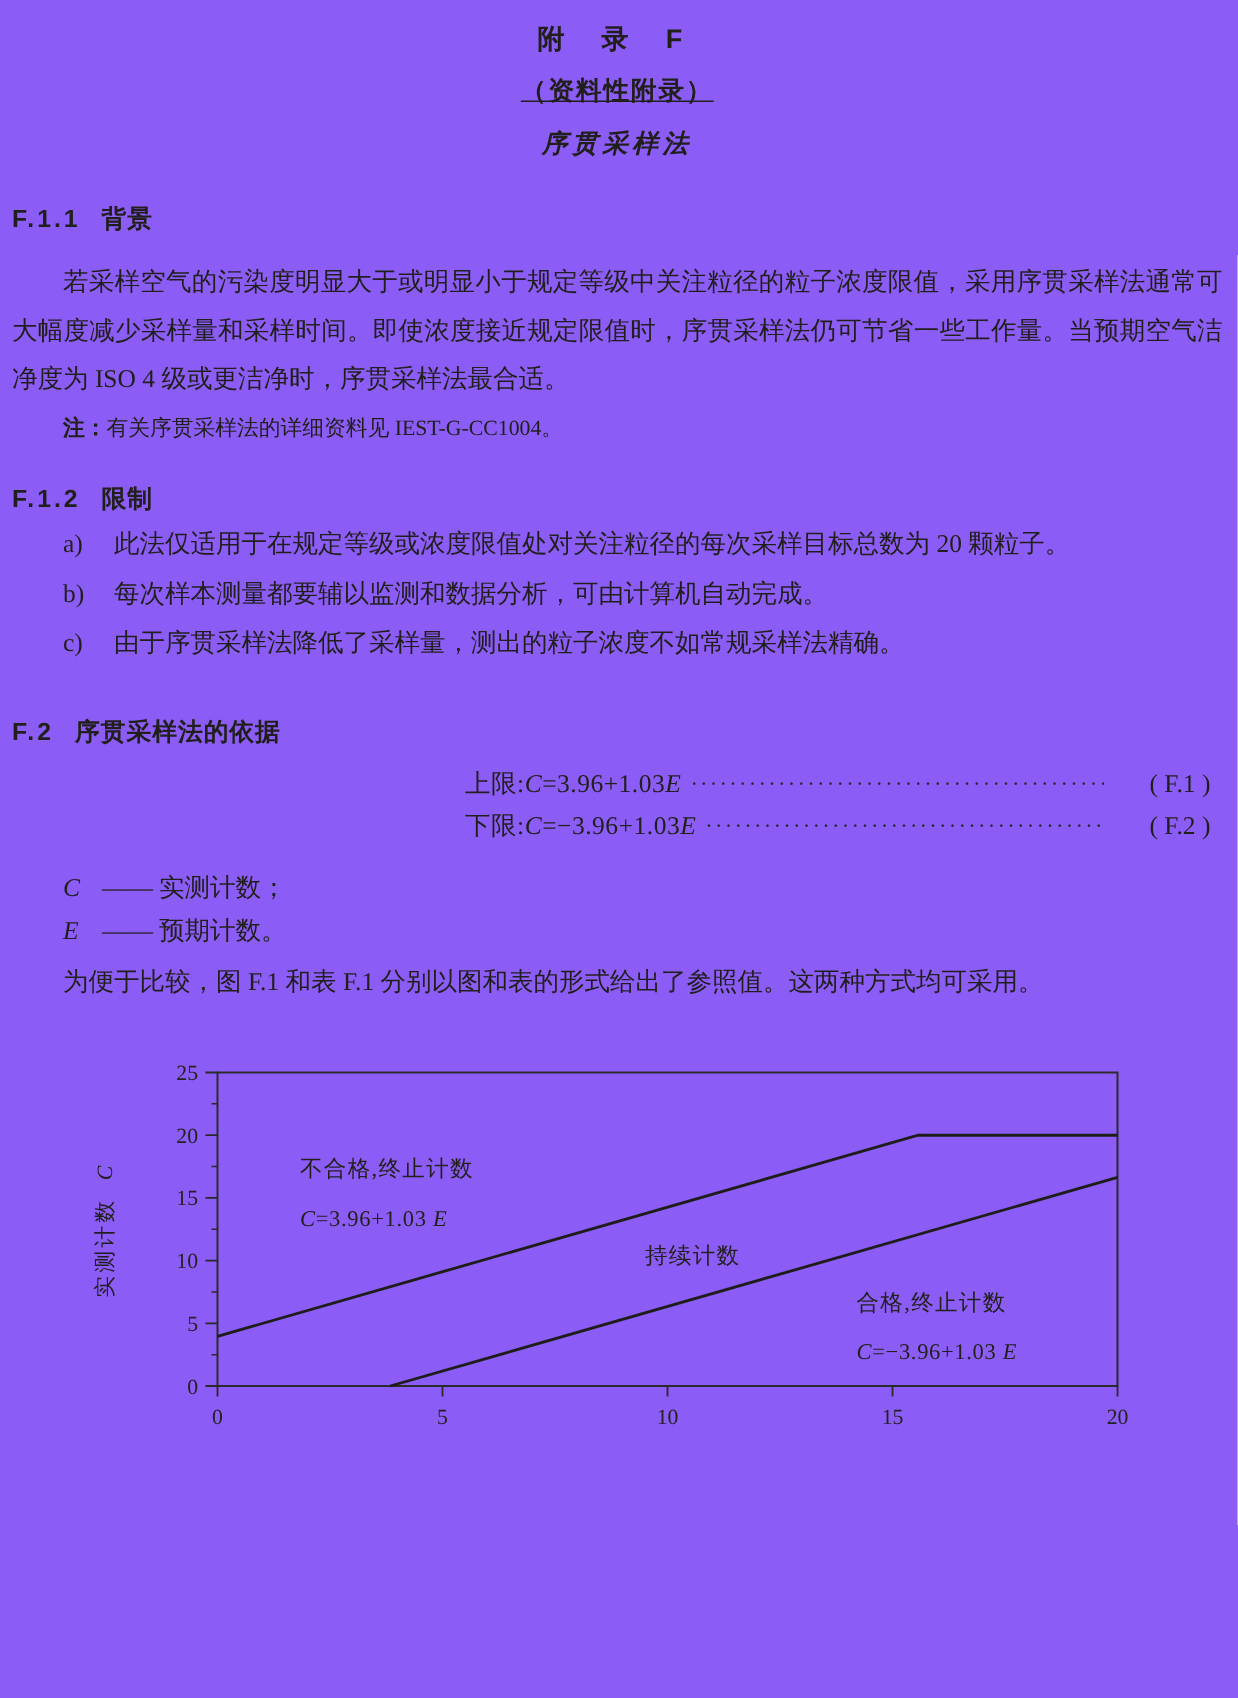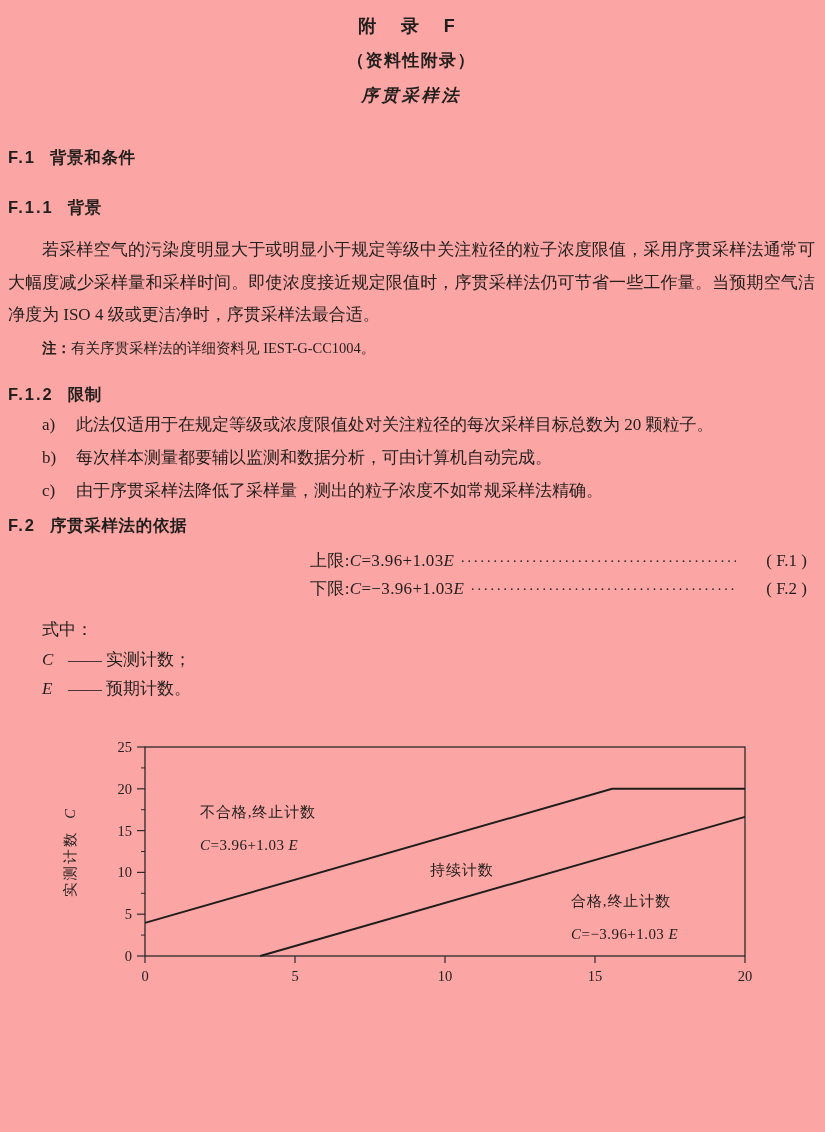--- a/index.html
+++ b/index.html
@@ -1,37 +1,37 @@
 <!DOCTYPE html>
 <html><head>
 <meta charset="utf-8">
 <style>
   html,body{margin:0;padding:0;background:#e8e8e6;}
   .page{
     position:relative;
     width:825px;height:1132px;
     margin:0 auto;
-    background:#fca5a5;
+    background:#8b5cf6;
     color:#211f1c;
     font-family:"Liberation Serif","DejaVu Serif",serif;
     font-size:17px;
     overflow:hidden;
     box-sizing:border-box;
     padding:10px 10px 0 8px;
   }
   .center{text-align:center;}
   .hdr-line1{font-family:"Liberation Sans","DejaVu Sans",sans-serif;font-weight:bold;font-size:18px;letter-spacing:0.55em;margin-top:4px;}
-  .hdr-line2{font-family:"Liberation Sans","DejaVu Sans",sans-serif;font-weight:bold;font-size:17px;margin-top:11px;letter-spacing:0.08em;}
+  .hdr-line2{font-family:"Liberation Sans","DejaVu Sans",sans-serif;font-weight:bold;font-size:17px;margin-top:11px;letter-spacing:0.08em;text-decoration:underline;}
   .hdr-line3{font-family:"Liberation Sans","DejaVu Sans",sans-serif;font-weight:bold;font-size:17px;margin-top:12px;letter-spacing:0.18em;font-style:italic;}
   .sec-h{font-family:"Liberation Sans","DejaVu Sans",sans-serif;font-weight:bold;font-size:16.5px;letter-spacing:0.04em;}
   .sec-h .no{margin-right:14px;letter-spacing:0.12em;}
   .h-f1{margin-top:40px;}
   .h-f11{margin-top:28px;}
   .h-f12{margin-top:24px;}
-  .h-f2{margin-top:8px;}
+  .h-f2{margin-top:32px;}
   .para{
     margin-top:15px;
     line-height:32.5px;
     text-align:justify;
     text-indent:2em;
   }
   .note{
     margin-top:4px;
     margin-left:34px;
     font-size:14.5px;
@@ -82,23 +82,20 @@
 </style>
 </head>
 <body>
 
 <div class="page">
 
   <div class="center hdr-line1">附 录 F</div>
   <div class="center hdr-line2">（资料性附录）</div>
   <div class="center hdr-line3">序贯采样法</div>
 
-  <div class="sec-h h-f1">
-    <span class="no">F.1</span><span>背景和条件</span>
-  </div>
 
   <div class="sec-h h-f11">
     <span class="no">F.1.1</span><span>背景</span>
   </div>
 
   <div class="para">若采样空气的污染度明显大于或明显小于规定等级中关注粒径的粒子浓度限值，采用序贯采样法通常可大幅度减少采样量和采样时间。即使浓度接近规定限值时，序贯采样法仍可节省一些工作量。当预期空气洁净度为 ISO 4 级或更洁净时，序贯采样法最合适。</div>
 
   <div class="note">
     <span class="note-label">注：</span><span>有关序贯采样法的详细资料见 IEST-G-CC1004。</span>
   </div>
@@ -135,31 +132,31 @@
       <span class="formula-num">( F.1 )</span>
     </div>
     <div class="formula-row">
       <span class="formula-body"><span>下限:</span><i>C</i><span>=−3.96+1.03</span><i>E</i></span>
       <span class="leader">·······································································</span>
       <span class="formula-num">( F.2 )</span>
     </div>
   </div>
 
   <div class="where">
-    <div>式中：</div>
     <div class="def-row">
       <span class="def-sym"><i>C</i></span>
       <span class="def-dash">——</span>
       <span>实测计数；</span>
     </div>
     <div class="def-row">
       <span class="def-sym"><i>E</i></span>
       <span class="def-dash">——</span>
       <span>预期计数。</span>
     </div>
+    <div class="closing">为便于比较，图 F.1 和表 F.1 分别以图和表的形式给出了参照值。这两种方式均可采用。</div>
   </div>
 
   <div class="chart-wrap">
     <svg id="chart-svg" width="760" height="250" viewBox="0 0 760 250">
         <rect x="85" y="12" width="600" height="209" fill="none" stroke="#2b2a27" stroke-width="1.3"></rect>
         <g>
           <line x1="85" y1="221" x2="85" y2="228" stroke="#2b2a27" stroke-width="1.2"></line>
           <text x="85" y="246" text-anchor="middle" class="tick">0</text>
           <line x1="235" y1="221" x2="235" y2="228" stroke="#2b2a27" stroke-width="1.2"></line>
           <text x="235" y="246" text-anchor="middle" class="tick">5</text>

